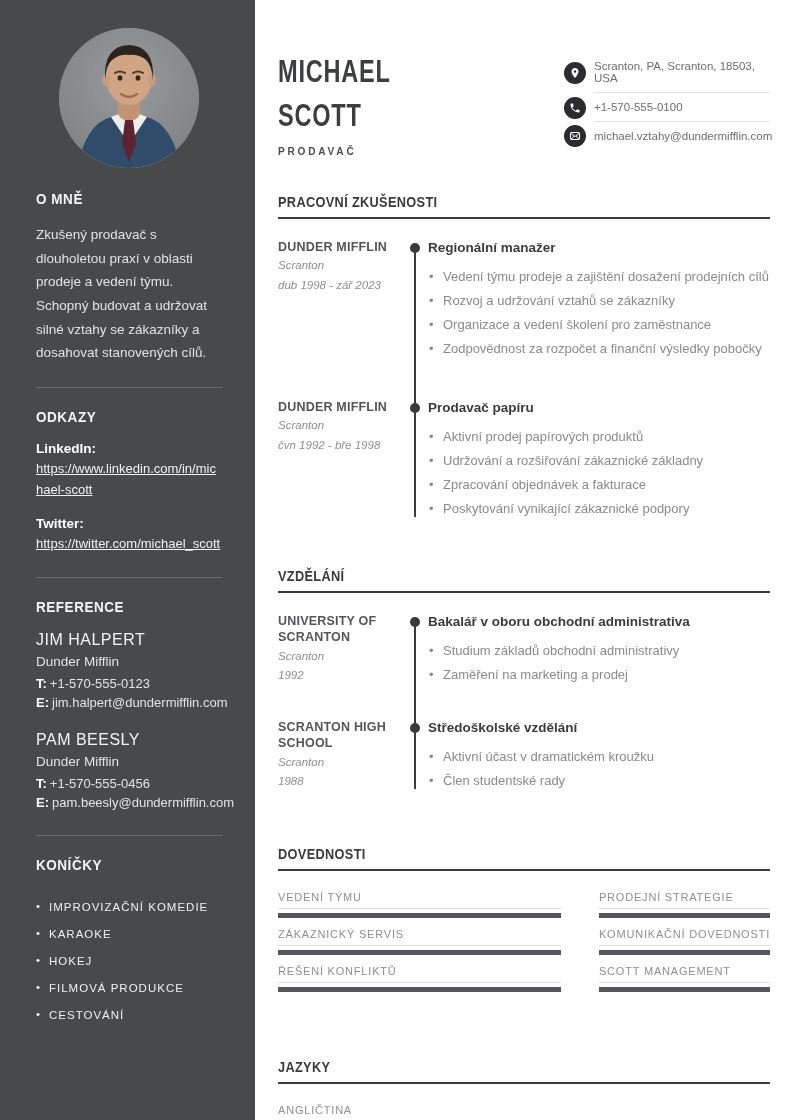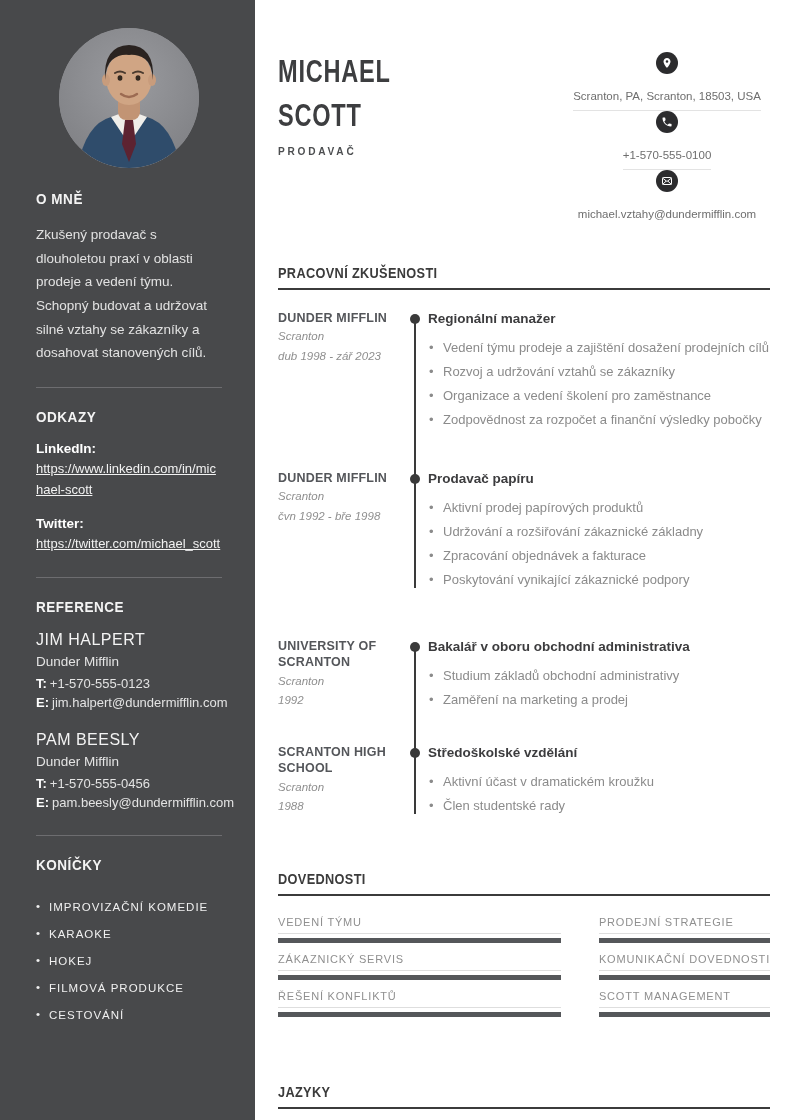--- a/index.html
+++ b/index.html
@@ -28,21 +28,21 @@
   .hobby-item::before { content:"•"; position:absolute; left:0; top:-1px; }
 
   
   .main { flex:1; background:#ffffff; padding:50px 24px 0 23px; }
   .head-row { display:flex; justify-content:space-between; align-items:flex-start; }
   .name-line { font-size:31px; font-weight:bold; line-height:44px; letter-spacing:1px; color:#3d3e40;
                transform:scaleX(.76); transform-origin:left; white-space:nowrap; }
   .job-title { font-size:11px; font-weight:bold; letter-spacing:3px; color:#4c4e50; margin-top:7px;
                transform:scaleX(.92); transform-origin:left; }
   .contact-block { width:206px; margin-top:2px; }
-  .contact-row { display:flex; align-items:center; gap:8px;flex-direction:column; }
+  .contact-row { display:flex; align-items:center; gap:8px; }
   .c-icon { width:22px; height:22px; min-width:22px; border-radius:50%; background:#2c2c2e; display:flex; align-items:center; justify-content:center; }
   .c-text { flex:1; font-size:11.5px; color:#6e6e6e; padding:8px 0; }
   .contact-row.rule .c-text { border-bottom:1px solid #e3e3e3; }
 
   .sec { margin-top:44px; }
   .sec-head { border-bottom:2px solid #3b3b3b; padding-bottom:7px; margin-bottom:20px; }
   .sec-title { font-size:15px; font-weight:bold; letter-spacing:.4px; color:#3b3b3b;
                transform:scaleX(.85); transform-origin:left; white-space:nowrap; }
 
   .entries { position:relative; }
@@ -238,20 +238,23 @@
               <li>Udržování a rozšiřování zákaznické základny</li>
               <li>Zpracování objednávek a fakturace</li>
               <li>Poskytování vynikající zákaznické podpory</li>
             </ul>
           </div>
         </div>
       </div>
     </section>
 
     <section class="sec">
+      <div class="sec-head">
+        <div class="sec-title">VZDĚLÁNÍ</div>
+      </div>
       <div class="entries">
         <div class="vline"></div>
 
         <div class="entry" style="margin-bottom:30px;">
           <div>
             <div class="e-org">UNIVERSITY OF SCRANTON</div>
             <div class="e-loc">Scranton</div>
             <div class="e-date">1992</div>
           </div>
           <div>

